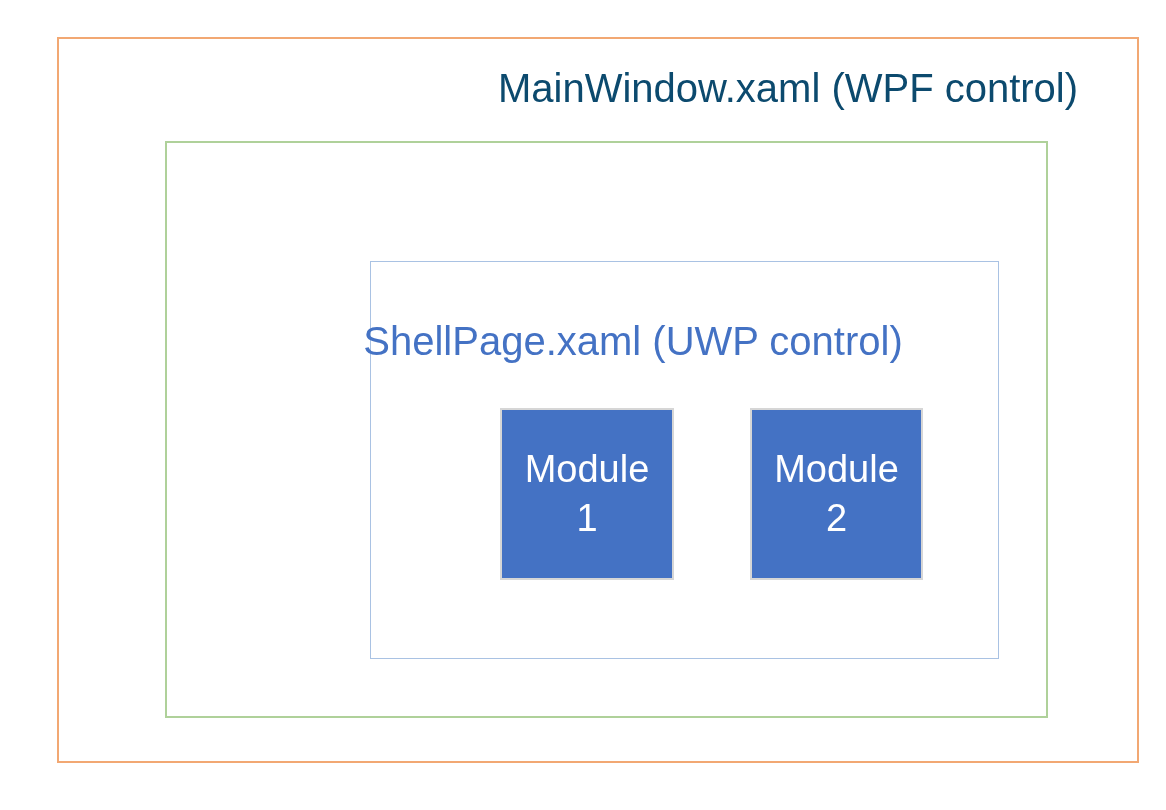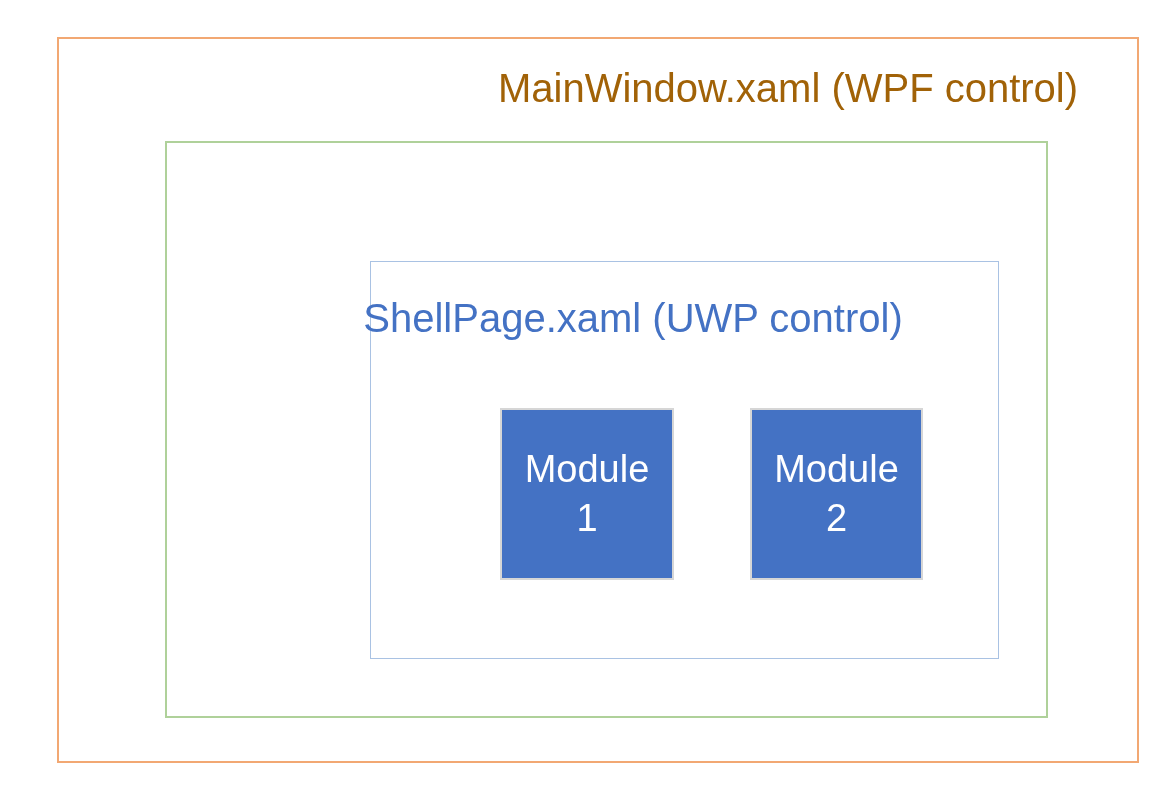--- a/index.html
+++ b/index.html
@@ -38,28 +38,28 @@
   .box-title {
     position: absolute;
     transform: translate(-50%, -50%);
     white-space: nowrap;
     font-size: 40px;
     font-weight: 400;
     line-height: 1.1;
   }
   .title-outer {
     left: 788px; top: 88px;
-    color: #a16207;
+    color: #0c4a6e;
   }
   .title-host {
     left: 827px; top: 198px;
     color: #70ad47;
   }
   .title-shell {
-    left: 633px; top: 318px;
+    left: 633px; top: 341px;
     color: #4472c4;
   }
   .module {
     position: absolute;
     box-sizing: border-box;
     background: #4472c4;
     border: 2px solid #d6d6d6;
     display: flex;
     flex-direction: column;
     align-items: center;

